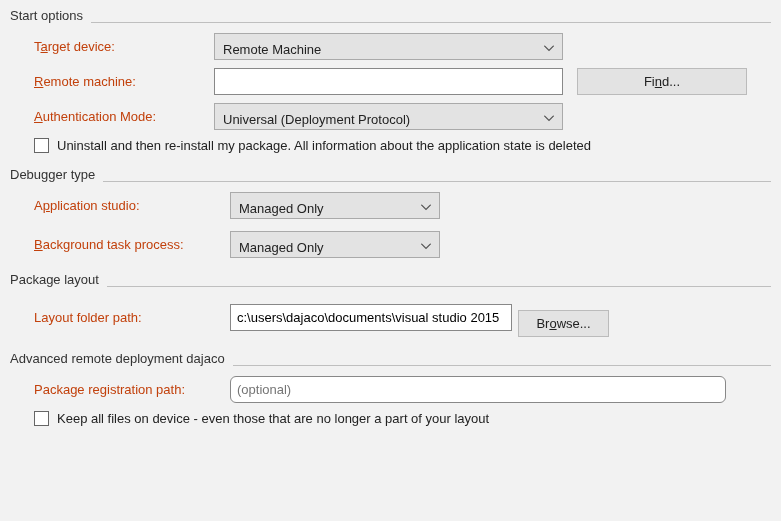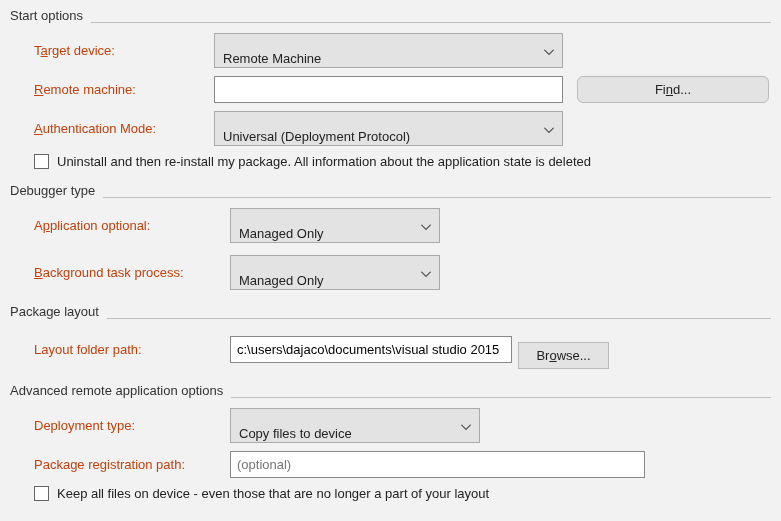--- a/index.html
+++ b/index.html
@@ -38,26 +38,25 @@
   .input-text {
     height: 27px;
     border: 1px solid #888;
     background: #fff;
     padding: 0 6px;
     font-family: inherit;
     font-size: 13px;
   }
   .select {
     position: relative;
-    height: 35px;
+    height: 27px;
     border: 1px solid #aaa;
     background: #e3e3e3;
     display: flex;
-    align-items: center;
-    padding: 16px 28px 0 8px;
+    padding: 8px 28px 0 8px;
     cursor: default;
   }
   .select .chev {
     position: absolute;
     right: 8px;
     top: 50%;
     transform: translateY(-50%);
     pointer-events: none;
   }
   .btn {
@@ -107,21 +106,21 @@
           </svg>
       </span>
     </div>
   </div>
 
   <div class="row">
     <div class="label-col">
       <span class="underline">R</span><span>emote machine:</span>
     </div>
     <input class="input-text" style="width: 349px;" value="">
-    <div class="btn" style="width:192px; margin-left:14px;border-radius:6px;">
+    <div class="btn" style="width:170px; margin-left:14px;">
       <span>Fi</span>
         <span class="underline">n</span>
         <span>d...</span>
     </div>
   </div>
 
   <div class="row">
     <div class="label-col">
       <span class="underline">A</span><span>uthentication Mode:</span>
     </div>
@@ -142,21 +141,21 @@
 </div>
 
 <div class="section">
   <div class="section-header">
     <span class="section-title">Debugger type</span>
     <div class="section-line"></div>
   </div>
 
   <div class="row" style="margin-bottom:12px;">
     <div class="label-col" style="width:196px;">
-      <span>A</span><span class="underline">p</span><span>plication optional:</span>
+      <span>A</span><span class="underline">p</span><span>plication studio:</span>
     </div>
     <div class="select" style="width:210px;">
       <span>Managed Only</span>
       <span class="chev">
         <svg width="10" height="6" viewBox="0 0 10 6">
             <path d="M0 0 L5 5 L10 0" fill="none" stroke="#555" stroke-width="1.2"></path>
           </svg>
       </span>
     </div>
   </div>
@@ -188,38 +187,27 @@
     <div class="btn" style="width:91px; margin-left:6px;margin-top:13px;">
       <span>Br</span>
         <span class="underline">o</span>
         <span>wse...</span>
     </div>
   </div>
 </div>
 
 <div class="section">
   <div class="section-header">
-    <span class="section-title">Advanced remote application options</span>
-    <div class="section-line"></div>
-  </div>
-
-  <div class="row">
-    <div class="label-col" style="width:196px;">Deployment type:</div>
-    <div class="select" style="width:250px;">
-      <span>Copy files to device</span>
-      <span class="chev">
-        <svg width="10" height="6" viewBox="0 0 10 6">
-            <path d="M0 0 L5 5 L10 0" fill="none" stroke="#555" stroke-width="1.2"></path>
-          </svg>
-      </span>
-    </div>
-  </div>
+    <span class="section-title">Advanced remote deployment dajaco</span>
+    <div class="section-line"></div>
+  </div>
+
 
   <div class="row">
     <div class="label-col" style="width:196px;">Package registration path:</div>
-    <input class="input-text placeholder" style="width: 415px;" placeholder="(optional)">
+    <input class="input-text placeholder" style="width: 496px; border-radius: 6px;" placeholder="(optional)">
   </div>
 
   <div class="checkbox-row">
     <div class="checkbox"></div>
     <span>Keep all files on device - even those that are no longer a part of your layout</span>
   </div>
 </div>
 
 </body></html>

